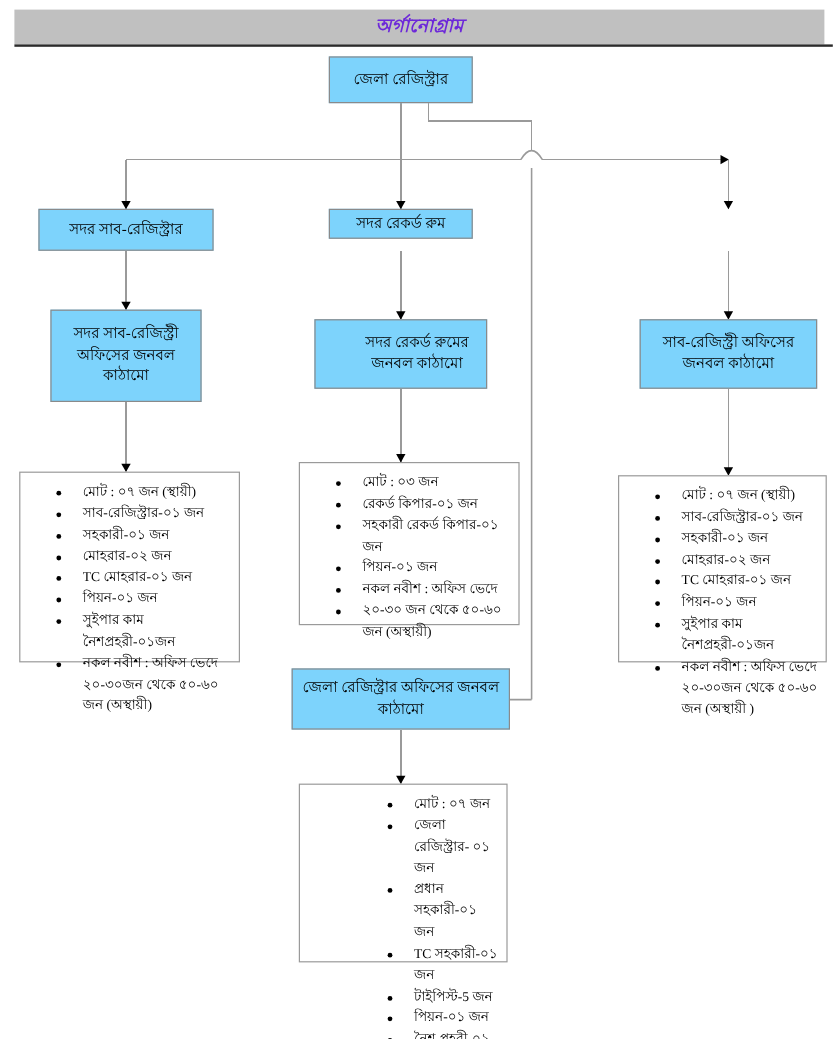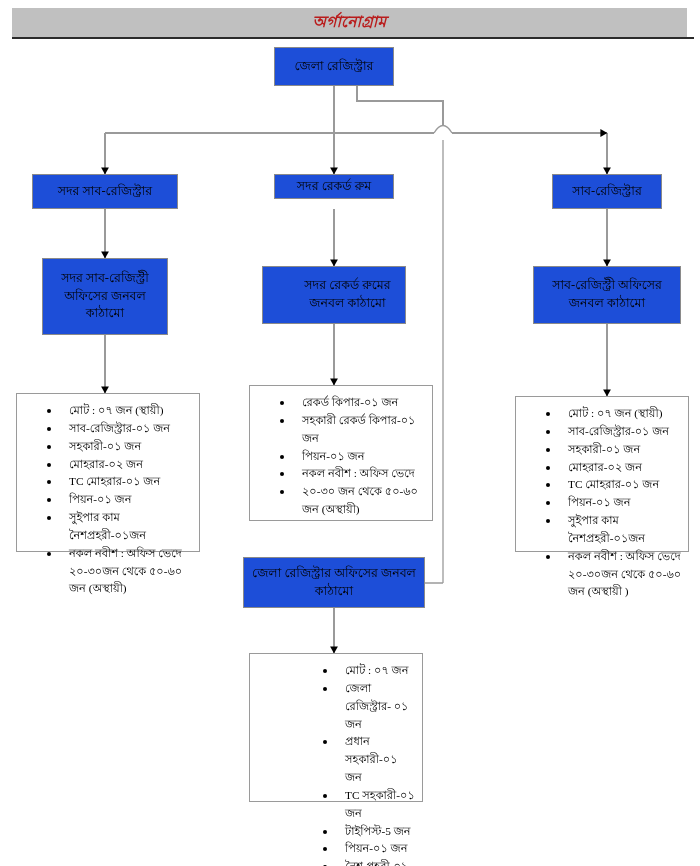--- a/index.html
+++ b/index.html
@@ -30,21 +30,21 @@
     background: #c0c0c0;
     display: flex;
     align-items: center;
     justify-content: center;
   }
   .header-title {
     font-size: 15.5px;
     font-weight: bold;
     font-style: italic;
     letter-spacing: .2px;
-    color: #b91c1c;
+    color: #6d28d9;
     white-space: nowrap;
   }
   .header-rule {
     position: absolute;
     left: 12px;
     top: 37px;
     width: 682px;
     height: 2px;
     background: #2b2b2b;
   }
@@ -57,21 +57,21 @@
     width: 700px;
     height: 866px;
     pointer-events: none;
   }
 
   
   .node {
     position: absolute;
     box-sizing: border-box;
     border: 1px solid #8a8a8a;
-    background: #1d4ed8;
+    background: #7dd3fc;
     display: flex;
     align-items: center;
     justify-content: center;
     text-align: center;
     font-size: 12.5px;
     line-height: 1.42;
     padding: 3px 5px;
   }
   .node span { display: block; }
 
@@ -165,23 +165,20 @@
   </div>
 
   <div class="node" style="left:32px; top:174px; width:146px; height:35px;">
     <span>সদর সাব-রেজিস্ট্রার</span>
   </div>
 
   <div class="node" style="left:274px; top:174px; width:120px; height:25px;">
     <span>সদর রেকর্ড রুম</span>
   </div>
 
-  <div class="node" style="left:552px; top:174px; width:110px; height:35px;">
-    <span>সাব-রেজিস্ট্রার</span>
-  </div>
 
   <div class="node" style="left:42px; top:258px; width:126px; height:77px;">
     <span>সদর সাব-রেজিস্ট্রী অফিসের জনবল কাঠামো</span>
   </div>
 
   <div class="node" style="left:262px; top:266px; width:144px; height:58px;padding-left:32px;">
     <span>সদর রেকর্ড রুমের জনবল কাঠামো</span>
   </div>
 
   <div class="node" style="left:533px; top:266px; width:148px; height:58px;">
@@ -196,20 +193,21 @@
         <li>মোহরার-০২ জন</li>
         <li>TC মোহরার-০১ জন</li>
         <li>পিয়ন-০১ জন</li>
         <li>সুইপার কাম নৈশপ্রহরী-০১জন</li>
         <li>নকল নবীশ : অফিস ভেদে  ২০-৩০জন থেকে ৫০-৬০ জন (অস্থায়ী)</li>
       </ul>
   </div>
 
   <div class="listbox" style="left:249px; top:385px; width:184px; height:136px;">
     <ul>
+        <li>মোট : ০৩ জন</li>
         <li>রেকর্ড কিপার-০১ জন</li>
         <li>সহকারী রেকর্ড কিপার-০১ জন</li>
         <li>পিয়ন-০১ জন</li>
         <li>নকল নবীশ : অফিস ভেদে</li>
         <li>২০-৩০ জন থেকে ৫০-৬০ জন (অস্থায়ী)</li>
       </ul>
   </div>
 
   <div class="listbox" style="left:515px; top:396px; width:174px; height:156px;">
     <ul>

